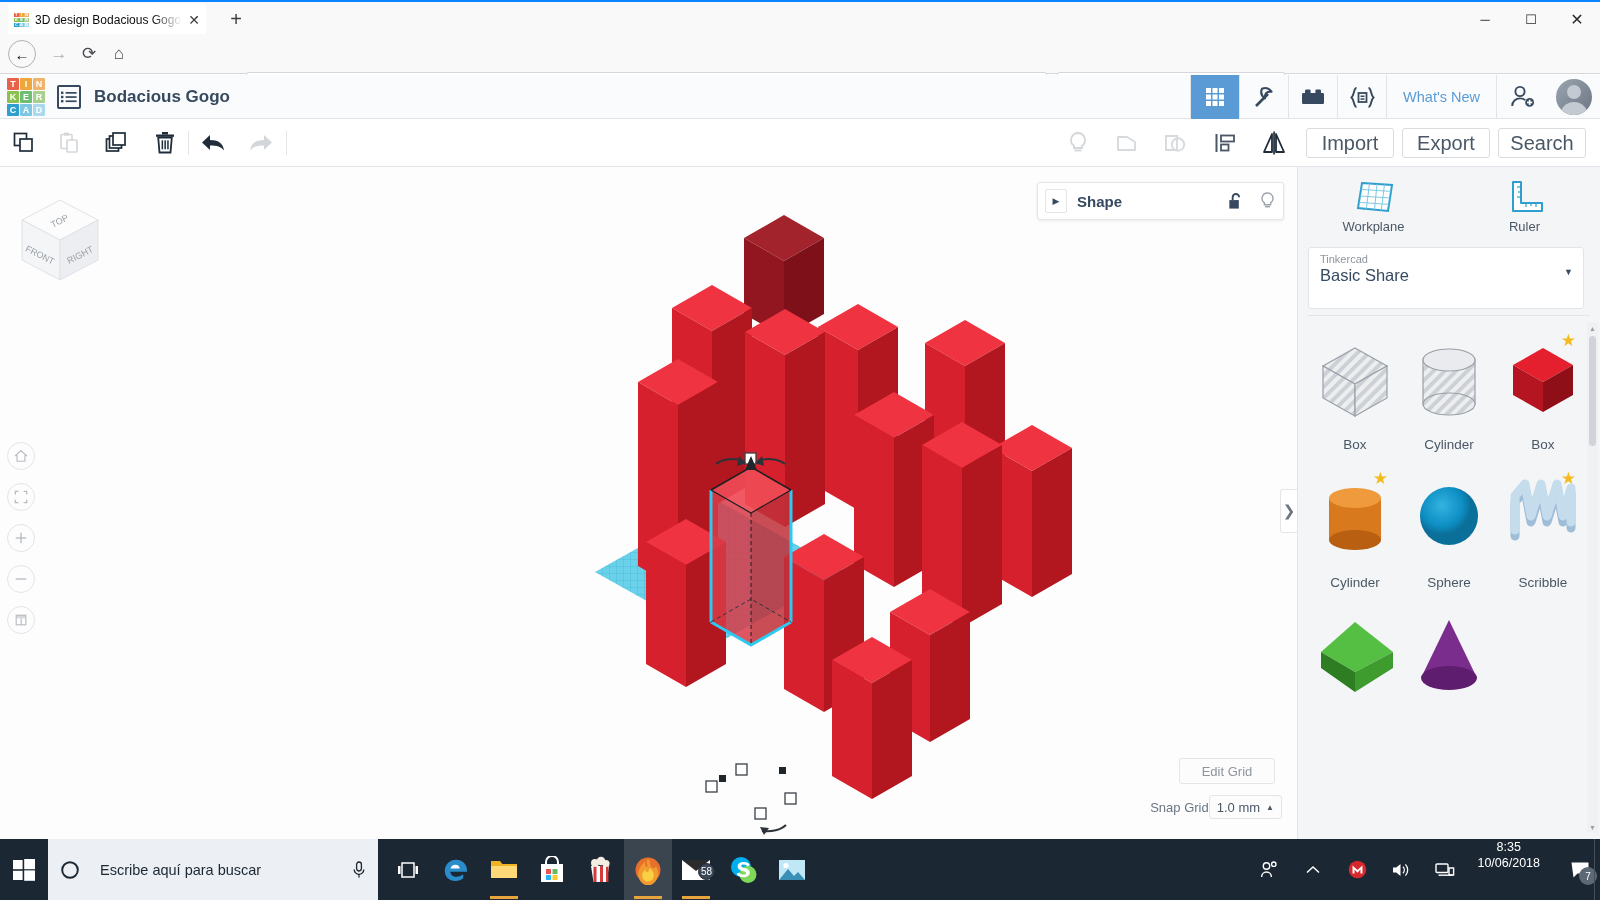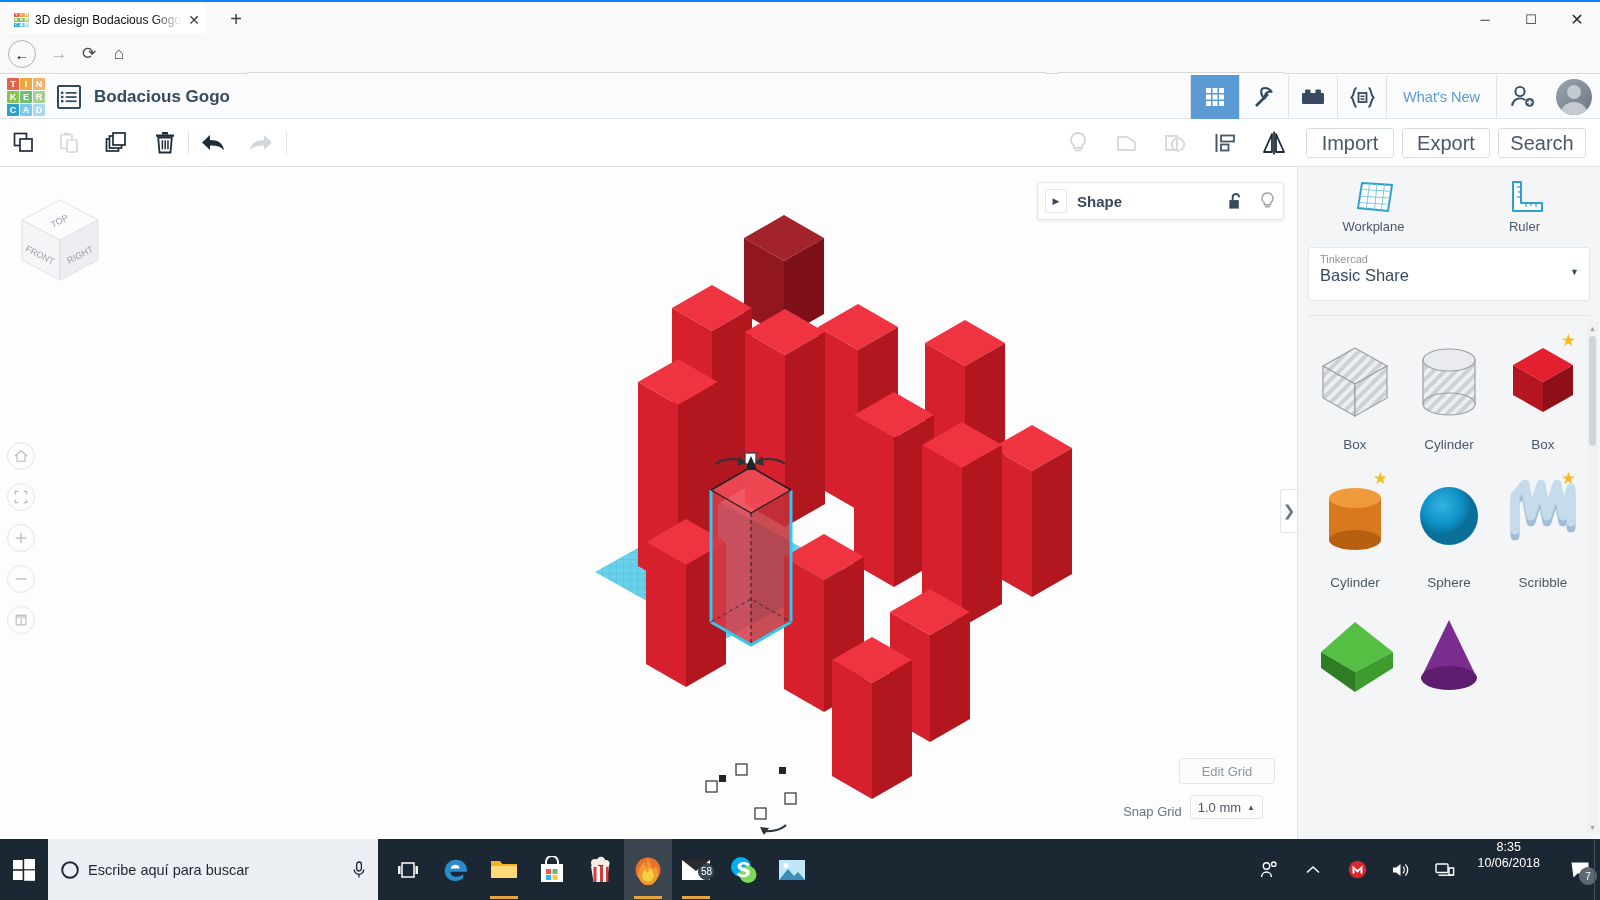--- a/index.html
+++ b/index.html
@@ -138,40 +138,40 @@
   }
   .sp-toggle { width: 22px; height: 24px; margin-left: 7px; border: 1px solid #e3e5e8;
     border-radius: 2px; display:flex; align-items:center; justify-content:center;
     font-size: 9px; color: #36495e; }
   .sp-title { margin-left: 10px; font-size: 15px; font-weight: bold; color: #36495e; flex:1; }
   .sp-icon { width: 32px; display:flex; align-items:center; justify-content:center; }
 
   .edit-grid-btn { position: absolute; right: 22px; bottom: 55px; width: 96px; height: 26px;
     border: 1px solid #e3e5e8; border-radius: 3px; background:#fcfcfd;
     display:flex; align-items:center; justify-content:center; font-size: 13px; color: #8d959e; }
-  .snap-row { position: absolute; right: 34px; bottom: 20px; display:flex; align-items:flex-end; gap: 8px; }
+  .snap-row { position: absolute; right: 15px; bottom: 20px; display:flex; align-items:center; }
   .snap-label { font-size: 13px; color: #6b7682; }
   .snap-select { min-width: 72px; height: 24px; border: 1px solid #e3e5e8; border-radius: 3px;
     background:#fcfcfd; display:flex; align-items:center; justify-content:center; gap:6px;
     font-size: 13px; color: #4a5866; padding: 0 7px; }
 
   .panel-collapse { position: absolute; right: 0px; top: 322px; width: 17px; height: 44px;
     background: #fff; border: 1px solid #e3e5e8; border-right: none; border-radius: 3px 0 0 3px;
     display:flex; align-items:center; justify-content:center; font-size: 15px; color: #6b7682; }
 
   
   .right-panel {
     position: absolute; left: 1297px; top: 167px; width: 303px; height: 672px;
     background: #f4f5f7; border-left: 1px solid #e1e4e8;
   }
   .rp-tools { height: 78px; display: flex; }
   .rp-tool { flex: 1; display:flex; flex-direction:column; align-items:center;
     justify-content:center; gap: 2px; }
   .rp-tool-label { font-size: 13px; color: #4a5866; }
-  .rp-dropdown { margin: 2px 10px 0 10px; height: 54px; background: #fff;
+  .rp-dropdown { margin: 2px 16px 0 10px; height: 62px; background: #fff;
     border: 1px solid #e3e5e8; border-radius: 3px; padding: 5px 11px; position: relative; }
   .rp-dd-sub { font-size: 11px; color: #8d959e; }
   .rp-dd-main { font-size: 16.5px; color: #36495e; margin-top: 1px; }
   .rp-dd-arrow { position: absolute; right: 10px; top: 19px; font-size: 9px; color: #36495e; }
   .rp-gridwrap { position: absolute; left: 10px; right: 10px; top: 148px; bottom: 0;
     background: #f4f5f7; border-top: 1px solid #e3e5e8; overflow: hidden; }
   .rp-grid { display: grid; grid-template-columns: 1fr 1fr 1fr; padding-top: 12px; }
   .rp-cell { height: 138px; display:flex; flex-direction:column; align-items:center;
     justify-content:flex-start; position: relative; padding-top: 12px; }
   .rp-cell-label { position: absolute; bottom: 14px; font-size: 13.5px; color: #4a5866; }
@@ -181,21 +181,21 @@
   .rp-thumb { position: absolute; left: 2px; top: 14px; width: 7px; height: 110px;
     background: #d0d3d8; border-radius: 4px; }
   .rp-arrow { position:absolute; left:0; width: 11px; height: 12px; display:flex;
     align-items:center; justify-content:center; font-size: 7px; color: #9aa0a8; }
 
   
   .taskbar { position: absolute; left: 0; top: 839px; width: 1600px; height: 61px; background: #1b2733; }
   .tb-start { position:absolute; left:0; top:0; width: 48px; height: 61px;
     display:flex; align-items:center; justify-content:center; }
   .tb-search { position: absolute; left: 48px; top: 0; width: 330px; height: 61px;
-    background: #eceff3; display:flex; align-items:center; padding: 16px 12px; gap: 8px; }
+    background: #eceff3; display:flex; align-items:center; padding: 16px 12px; gap: 20px; }
   .tb-search-text { font-size: 14.5px; color: #1b2733; flex:1; }
   .tb-apps { position: absolute; left: 384px; top: 0; height: 61px; display:flex; align-items:center; }
   .tb-app { width: 48px; height: 61px; display:flex; align-items:center; justify-content:center; position: relative; }
   .tb-app.running::after { content:''; position:absolute; bottom: 1px; left: 10px; width: 28px;
     height: 3px; background: #e8a33d; }
   .tb-app.active { background: rgba(255,255,255,.14); }
   .tb-badge { position: absolute; right: 5px; bottom: 20px; min-width: 17px; height: 17px;
     border-radius: 50%; background: #3c4856; color: #fff; font-size: 10px;
     display:flex; align-items:center; justify-content:center; border: 1px solid #1b2733; }
   .tray { position: absolute; right: 0; top: 0; height: 61px; display:flex; align-items:flex-start; gap: 8px; }

